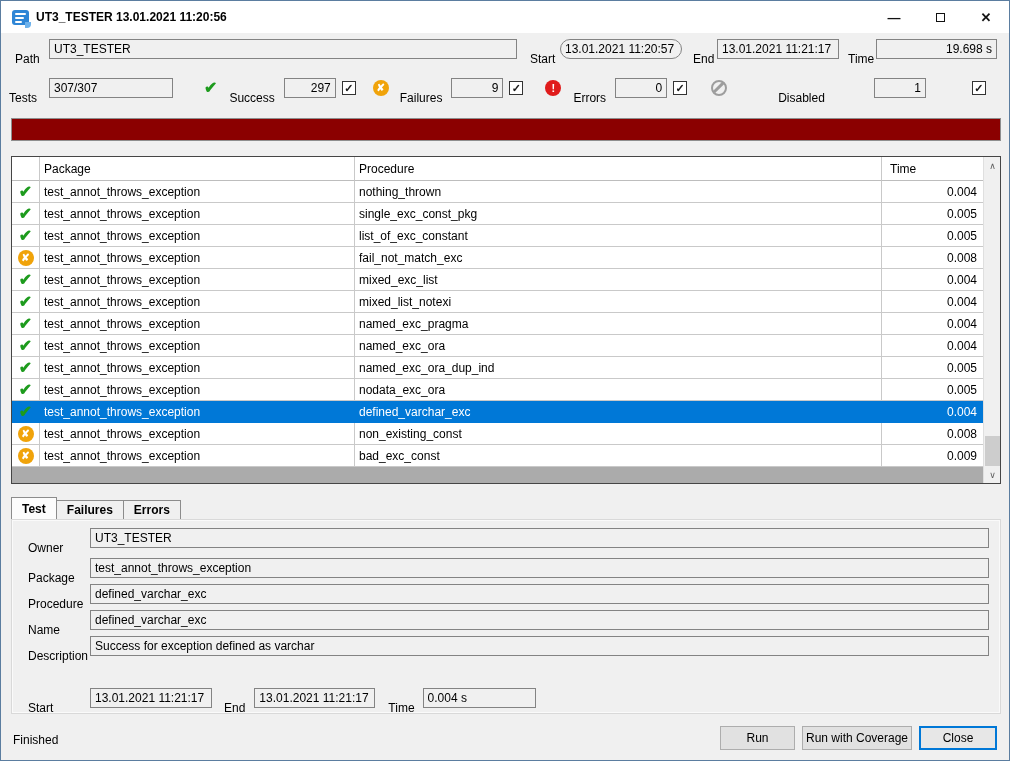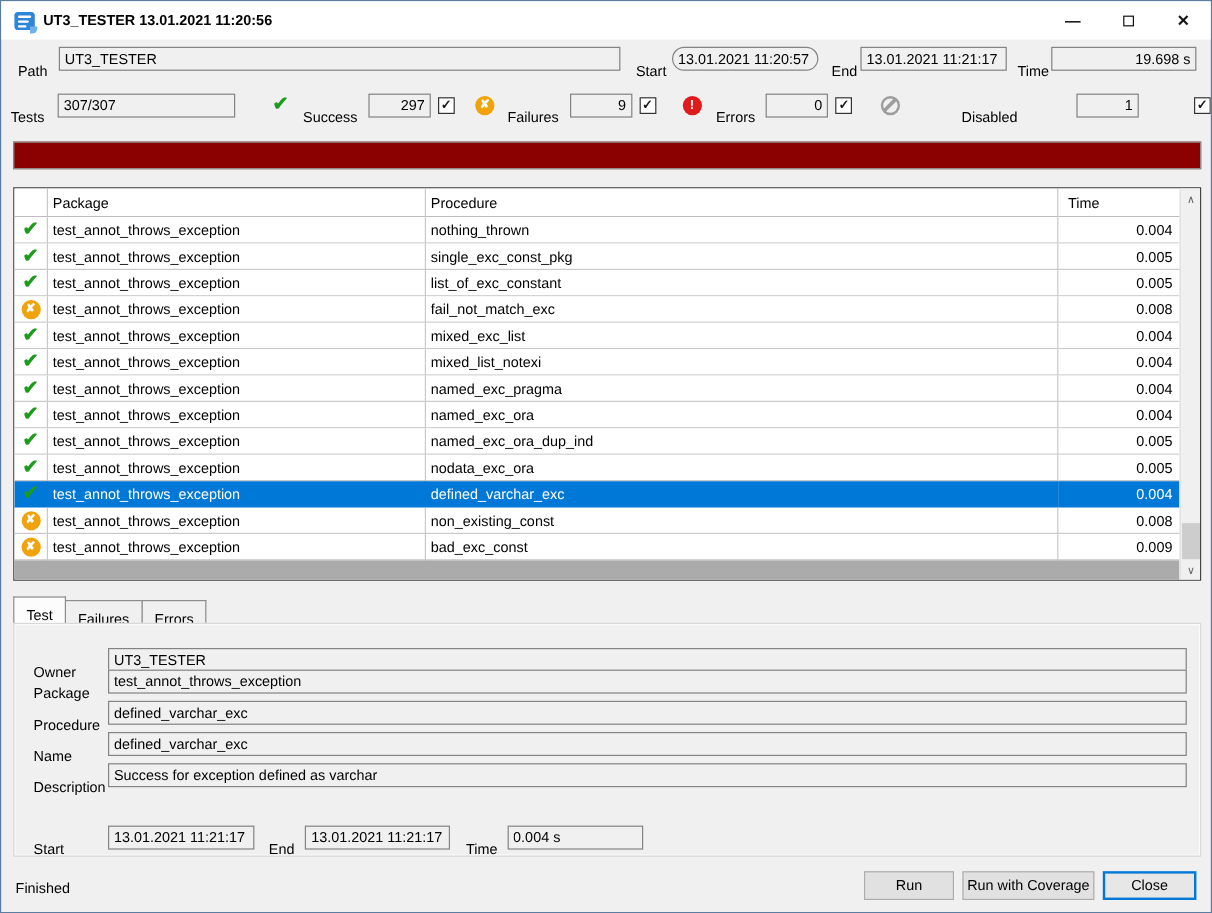--- a/index.html
+++ b/index.html
@@ -55,21 +55,21 @@
   .trow.selected .cell{background:var(--c-selection);color:#fff;border-right-color:var(--c-selection);border-bottom-color:var(--c-selection);}
   .tbl-filler{flex:1 1 auto;background:#ababab;}
   
   .vscroll{flex:0 0 17px;background:#f0f0f0;border-left:1px solid #dfdfdf;position:relative;}
   .sb-btn{position:absolute;left:0;width:17px;height:17px;display:flex;align-items:center;justify-content:center;color:#606060;font-size:9px;}
   .sb-up{top:0;}
   .sb-down{bottom:0;}
   .sb-thumb{position:absolute;left:1px;width:15px;height:30px;bottom:17px;background:#cdcdcd;}
   
   .tabstrip{position:absolute;top:496px;left:10px;height:22px;display:flex;align-items:flex-end;}
-  .tab{height:19px;padding:8px 10px;background:#f0f0f0;border:1px solid #8c8c8c;border-bottom:none;display:flex;align-items:flex-start;font-size:12px;margin-right:-1px;}
+  .tab{height:19px;padding:8px 10px;background:#f0f0f0;border:1px solid #8c8c8c;border-bottom:none;display:flex;align-items:center;font-size:12px;margin-right:-1px;font-weight:bold;}
   .tab.active{height:22px;background:#fcfcfc;position:relative;z-index:2;}
   .tabpage{position:absolute;top:518px;left:10px;width:990px;height:195px;background:#f0f0f0;border:1px solid #d9d9d9;box-shadow:inset 0 0 0 1px #fafafa;}
   .d-row{position:absolute;left:16px;right:11px;height:20px;display:flex;align-items:center;}
   .d-row .lbl{width:62px;flex:0 0 auto;}
   .d-row .field{flex:1 1 auto;}
   .d-start .field{flex:0 0 auto;}
   
   .statusbar{position:absolute;left:12px;top:732px;font-weight:normal;font-size:12px;}
   .buttons{position:absolute;right:12px;top:725px;display:flex;}
   .btn{height:24px;background:#e1e1e1;border:1px solid #adadad;font:12px "Liberation Sans",sans-serif;display:flex;align-items:center;justify-content:center;color:#000;}
@@ -109,21 +109,21 @@
     <span class="lbl" style="margin-left:13px;width:30px;">Start</span>
     <input class="field" style="width: 122px; border-radius: 10px;" readonly="" value="13.01.2021 11:20:57">
     <span class="lbl" style="margin-left:11px;width:24px;">End</span>
     <input class="field" style="width: 122px;" readonly="" value="13.01.2021 11:21:17">
     <span class="lbl" style="margin-left:9px;width:28px;">Time</span>
     <input class="field right" style="width: 121px;" readonly="" value="19.698 s">
   </div>
 
   <div class="row2">
     <span class="lbl" style="margin-left:8px;width:32px;">Tests</span>
-    <input class="field" style="width: 148px; margin-left: 8px;" readonly="" value="307/307">
+    <input class="field" style="width: 124px; margin-left: 8px;" readonly="" value="307/307">
 
     <div class="counter-group" style="margin-left:31px;">
       <span class="st-icon ic-check">✔</span>
       <span class="lbl" style="margin-left:12px;">Success</span>
       <input class="field right" style="width: 52px; margin-left: 9px;" readonly="" value="297">
       <span class="checkbox" style="margin-left:6px;">
           <span>✓</span>
         </span>
     </div>
 
@@ -290,21 +290,21 @@
       </div>
     <div class="tab">
         <span>Failures</span>
       </div>
     <div class="tab">
         <span>Errors</span>
       </div>
   </div>
 
   <div class="tabpage">
-    <div class="d-row" style="top:20px;">
+    <div class="d-row" style="top:8px;">
       <span class="lbl">Owner</span>
       <input class="field" readonly="" value="UT3_TESTER" style="">
     </div>
     <div class="d-row" style="top:38px;">
       <span class="lbl">Package</span>
       <input class="field" readonly="" value="test_annot_throws_exception" style="">
     </div>
     <div class="d-row" style="top:64px;">
       <span class="lbl">Procedure</span>
       <input class="field" readonly="" value="defined_varchar_exc" style="">

